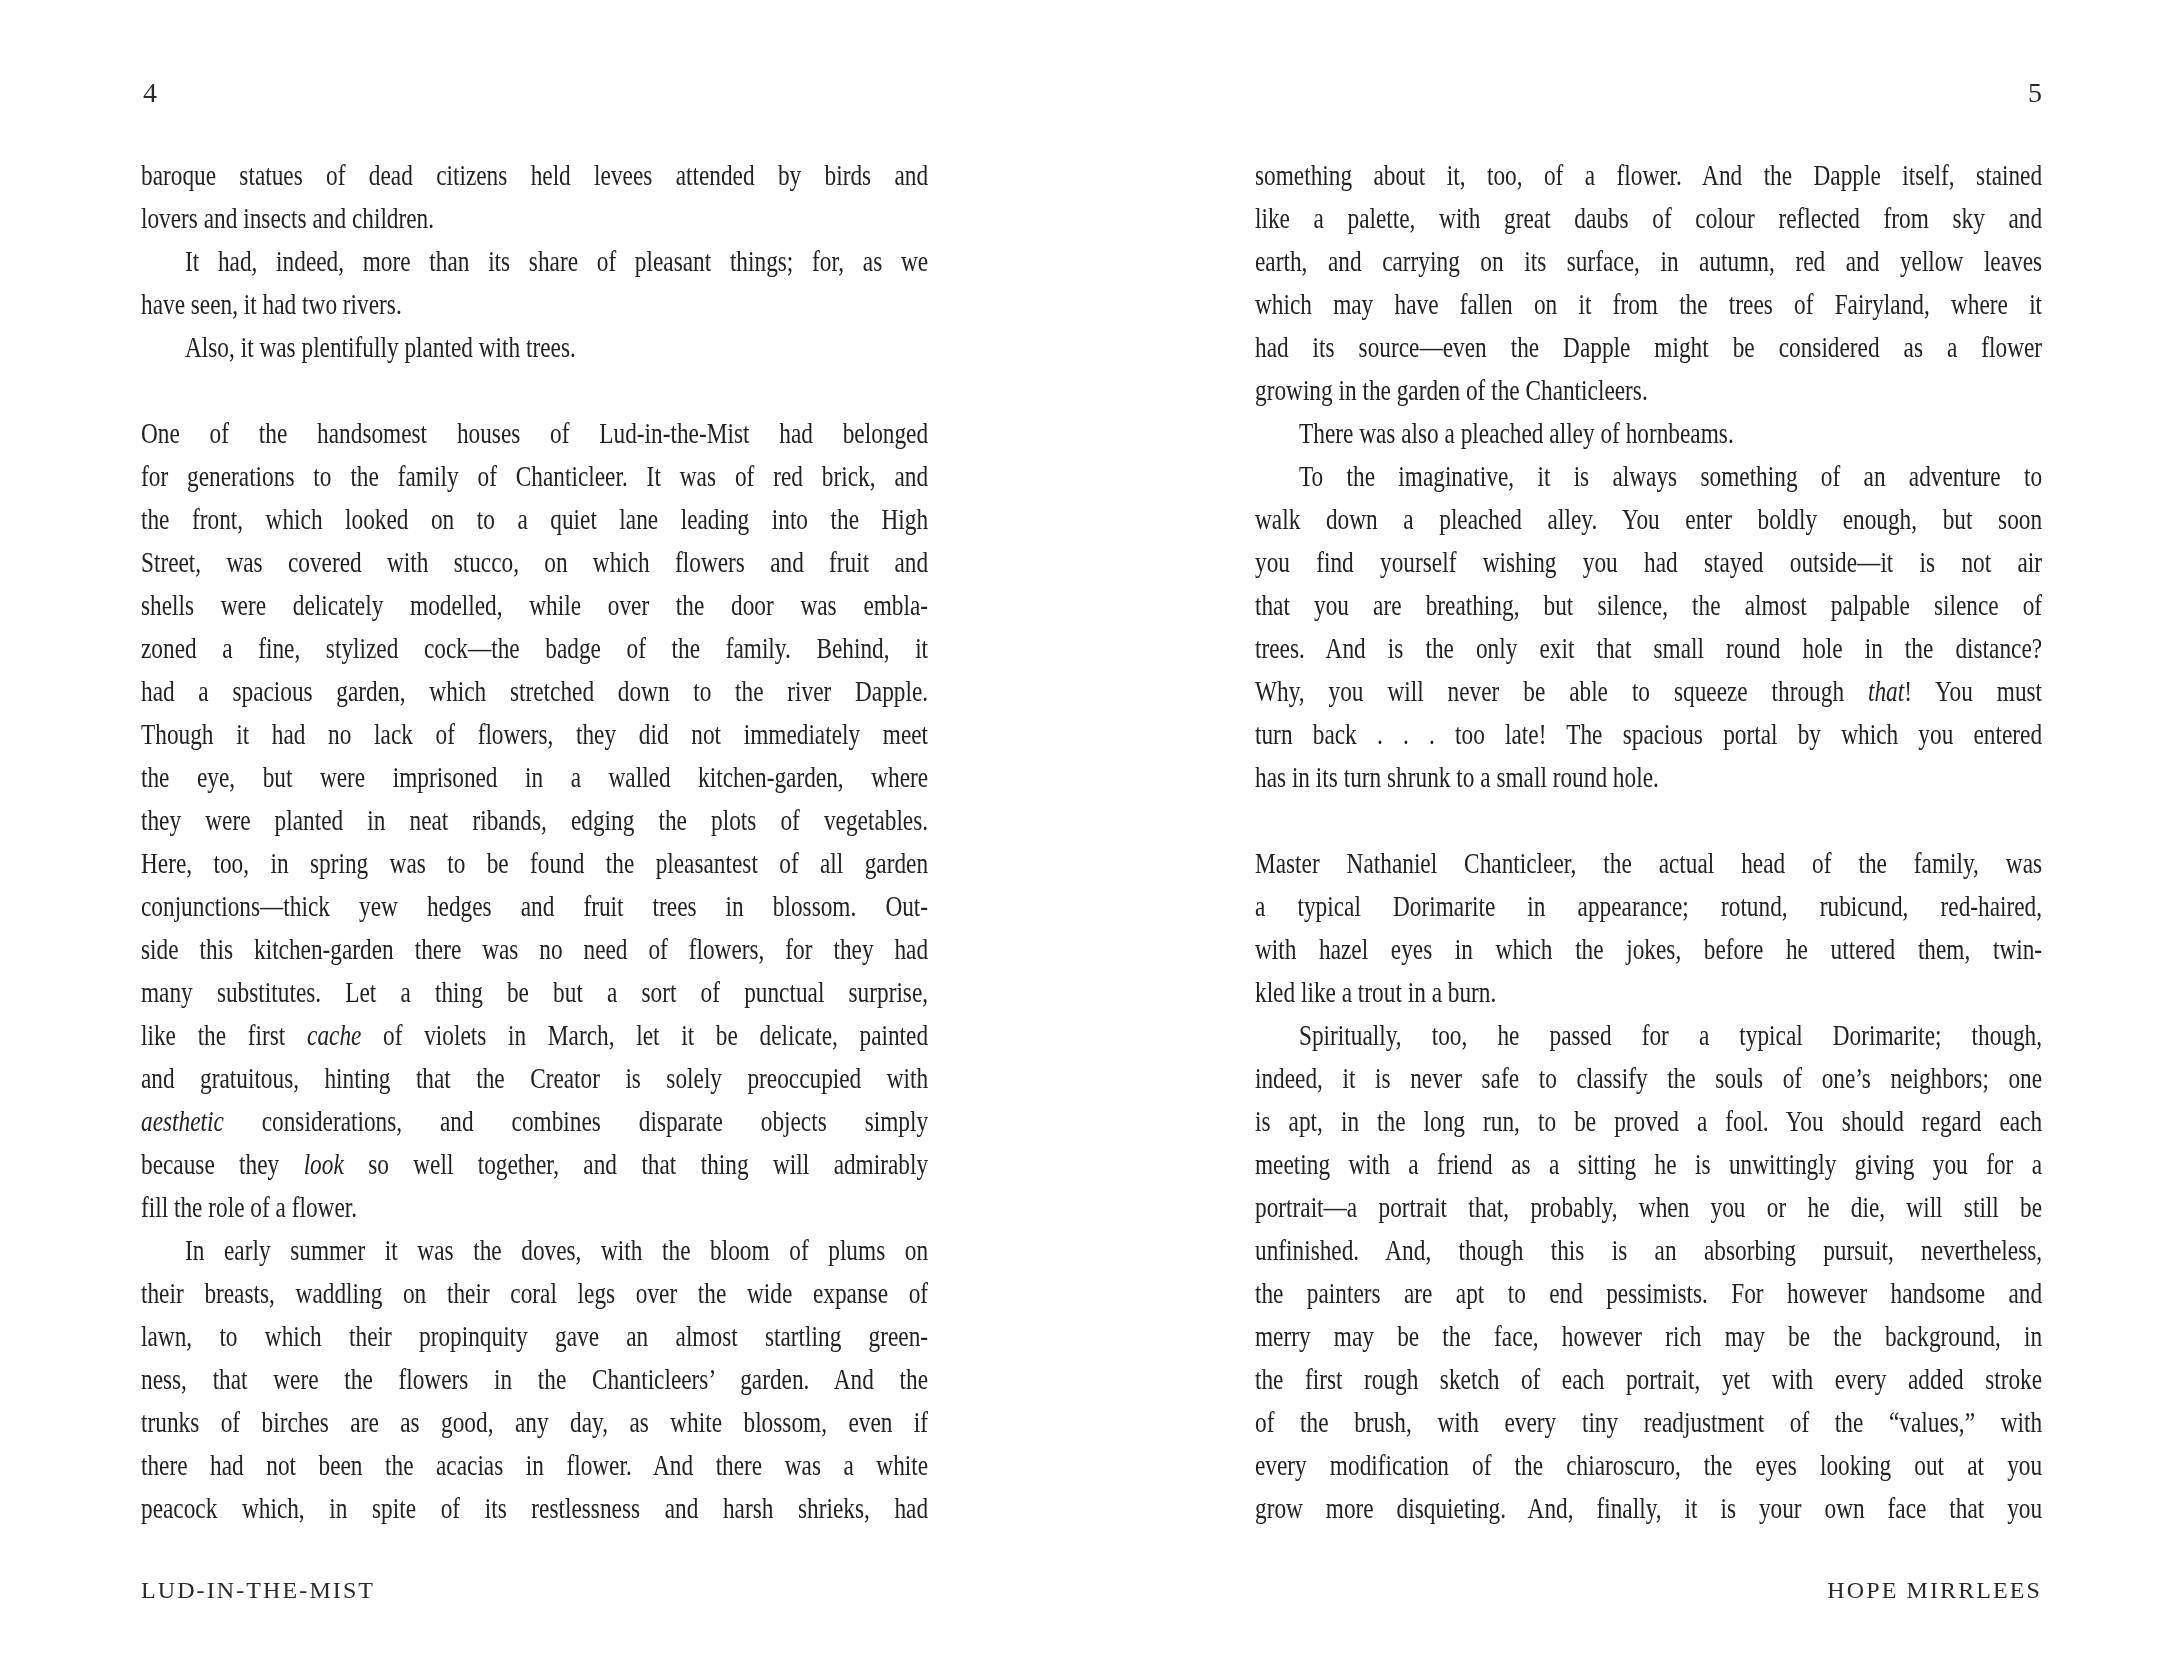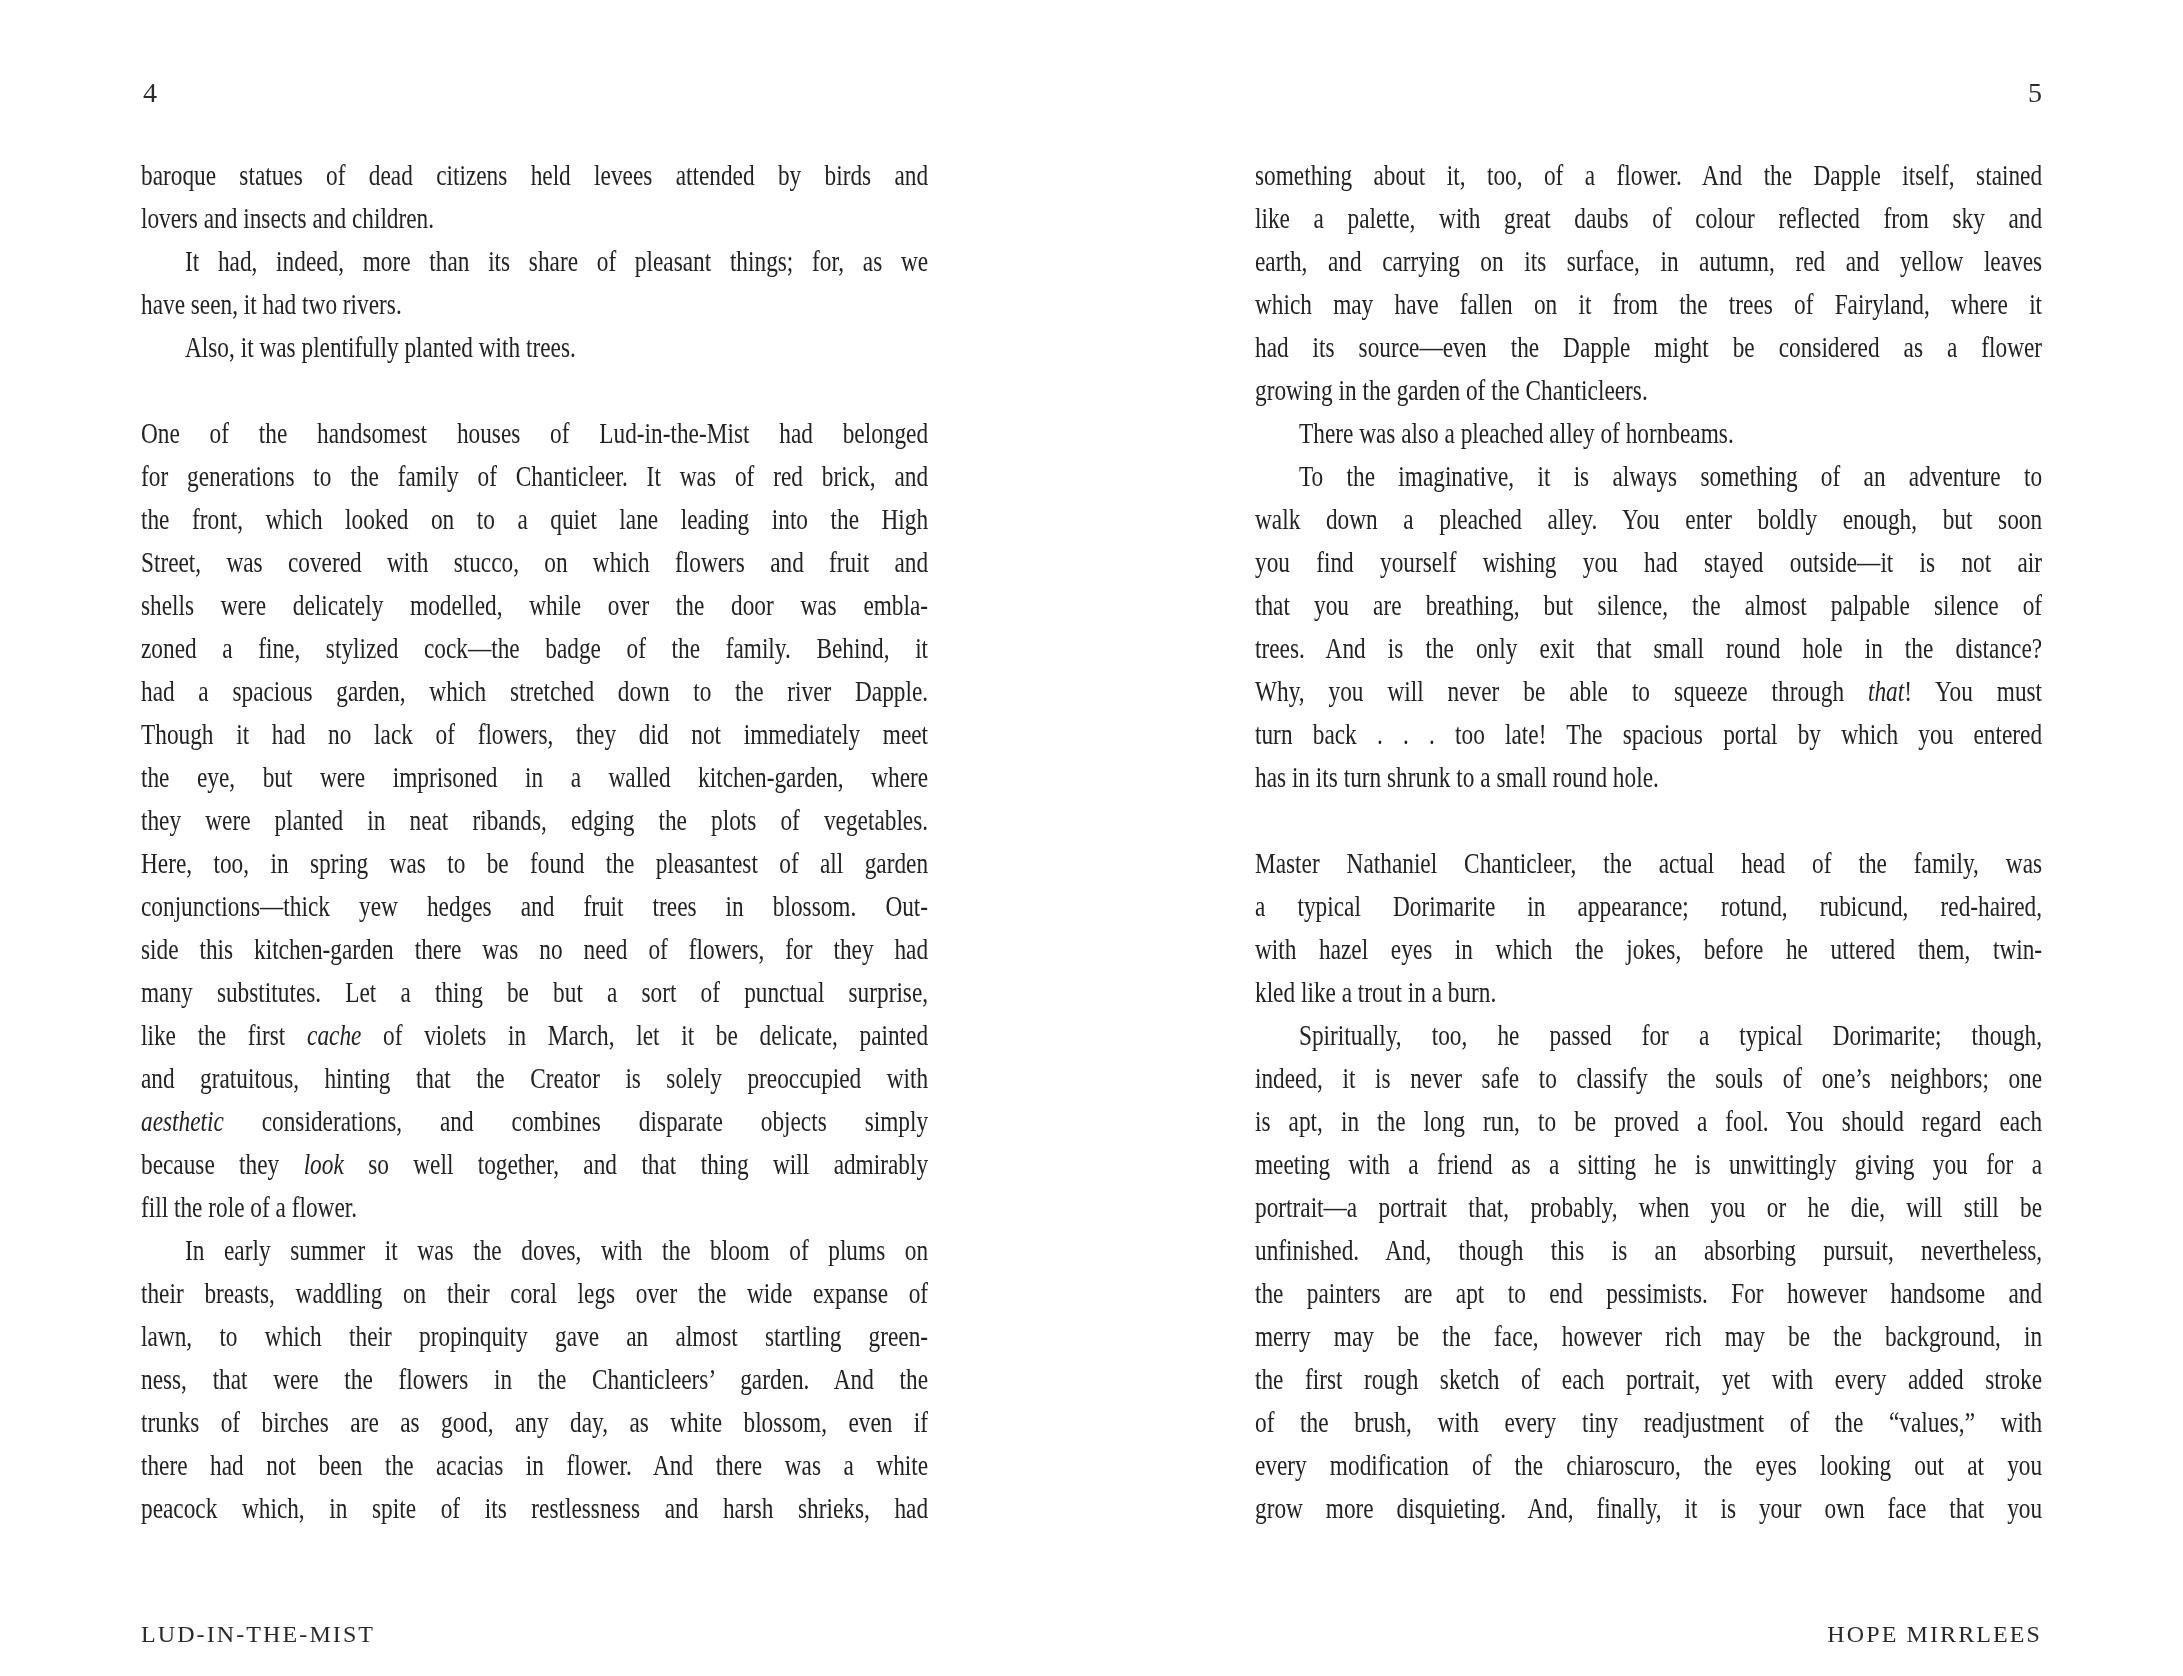--- a/index.html
+++ b/index.html
@@ -54,21 +54,20 @@
   .line.spacer { height: 43px; }
   .line i { font-style: italic; }
 
   .running-footer {
     position: absolute;
     top: 1575px;
     font-size: 24px;
     line-height: 30px;
     letter-spacing: 2.1px;
     color: #2a2a2a;
-    margin-top: 44px;
   }
   #footer-left  { left: 141px; }
   #footer-right { right: 141px; text-align: right; }
 </style>
 </head>
 <body>
 
 <div id="spread">
 
   <div class="pagenum" id="num-left">4</div>

